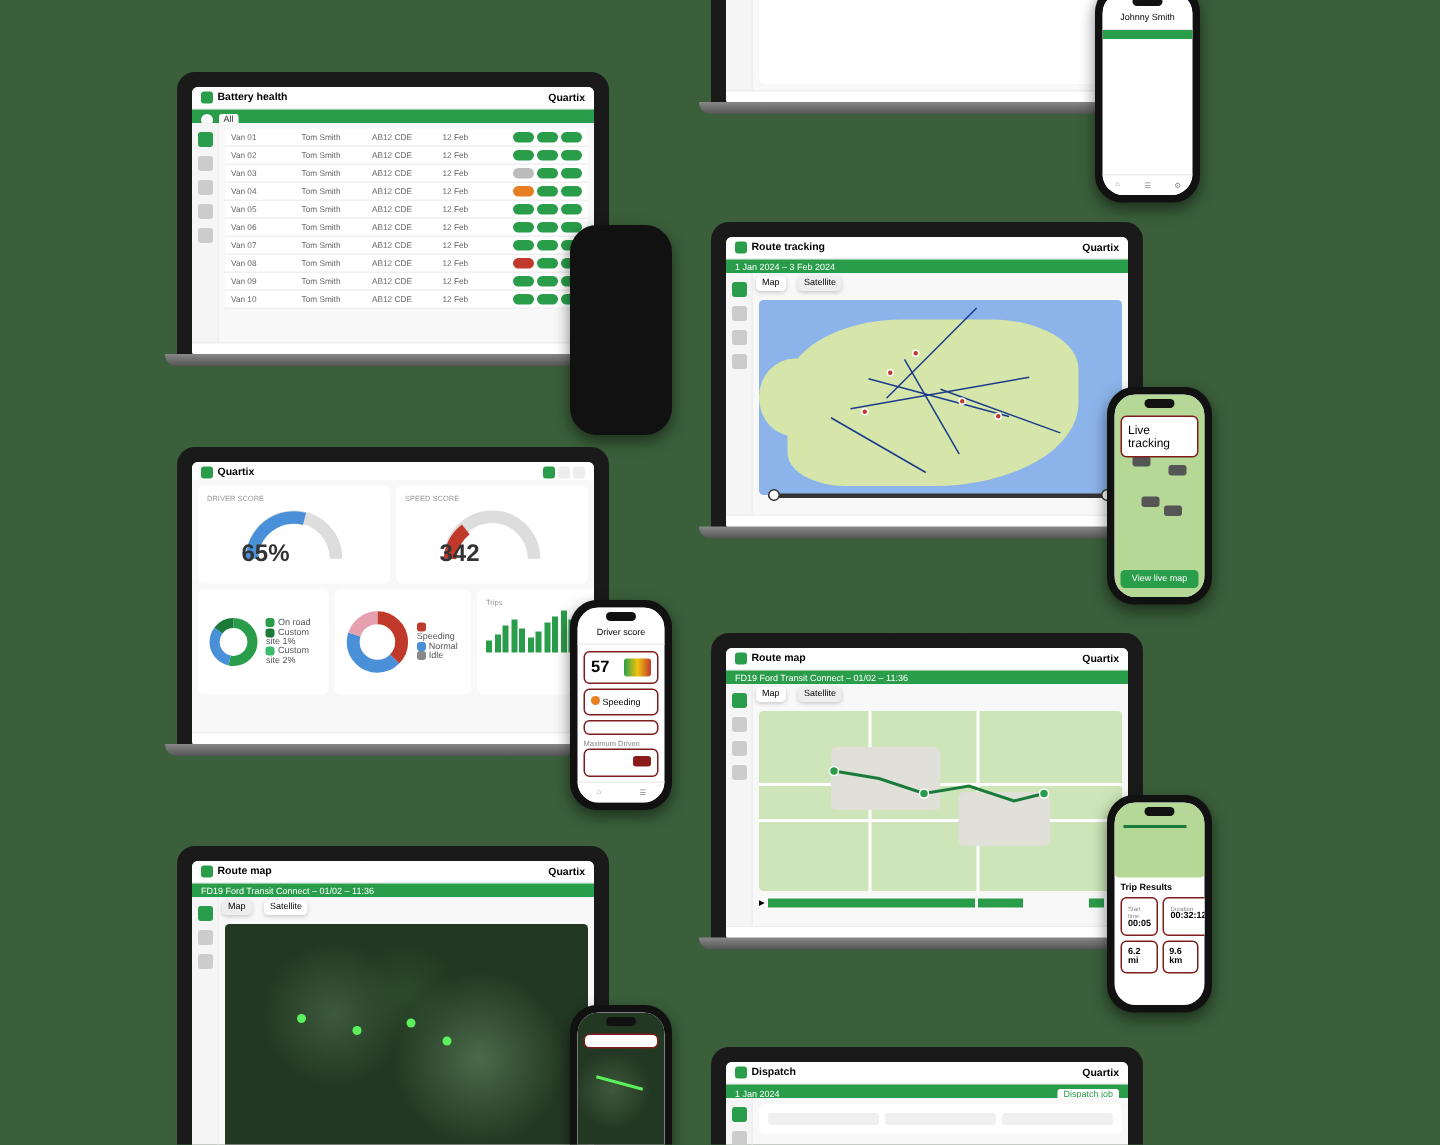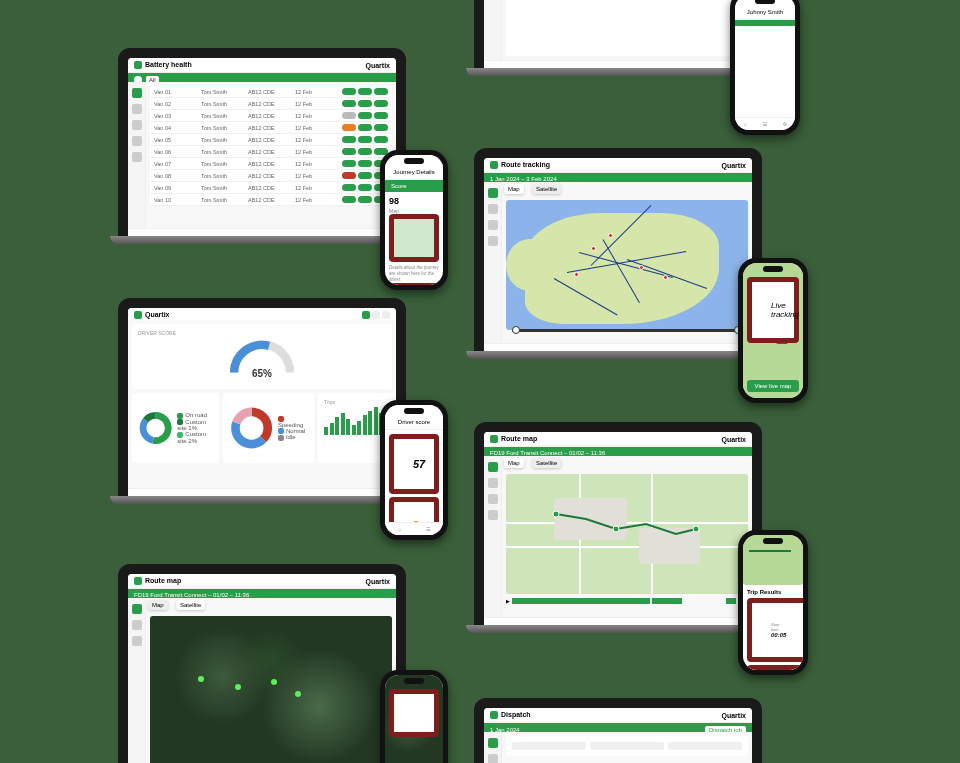--- a/index.html
+++ b/index.html
@@ -150,21 +150,21 @@
   .card {
     background: #fff; border-radius: 4px; padding: 6px;
     position: relative;
   }
   .gauge {
     width: 70px; height: 45px; position: relative; margin: 0 auto;
   }
   .gauge svg { width: 100%; height: 100%; }
   .gauge-val {
     position: absolute; left: 0; right: 0; bottom: 2px;
-    text-align: center; font-size: 10px; font-weight: bold; color: #333;
+    text-align: left; font-size: 16px; font-weight: bold; color: #333;
   }
   .donut { width: 50px; height: 50px; position: relative; }
   .legend { font-size: 6px; color: #555; }
   .legend .sw { width:6px; height:6px; display:inline-block; border-radius:2px; margin-right:2px; vertical-align:middle;}
   .bars { display:flex; align-items:flex-end; gap:1.5px; height:30px; }
   .bars div { width:4px; background:#2a9d4a; }
 
   
   .map {
     width: 100%; height: 100%;
@@ -220,22 +220,22 @@
   
   .phone-header {
     background: #fff; padding: 14px 6px 4px; font-size: 6px;
     border-bottom: 1px solid #eee; text-align: center;
   }
   .phone-green {
     background: #2a9d4a; color:#fff; padding: 3px 6px; font-size: 6px;
   }
   .phone-body { padding: 4px; font-size: 6px; }
   .phone-card {
-    background: #fff; border: 5px solid #7f1d1d; border-radius: 4px;
-    padding: 19px; margin-bottom: 3px; font-style: italic;
+    background: #fff; border: 1px solid #7f1d1d; border-radius: 4px;
+    padding: 4px; margin-bottom: 3px;
   }
   .btn-grn {
     background: #2a9d4a; color:#fff; border-radius: 3px;
     padding: 3px; text-align: center; font-size: 6px;
   }
   .phone-tabs {
     display:flex; border-top:1px solid #eee;
     position:absolute; bottom:0; left:0; right:0;
     background:#fff;
   }
@@ -424,34 +424,20 @@
             </div>
           </div>
         </div>
     </div>
     <div class="footer"></div>
   </div>
 </div>
 
 <div class="phone" style="left:380px; top:150px; width:68px; height:140px;">
   <div class="pnotch"></div>
-  <div class="pscreen">
-    <div class="phone-header">Journey Details</div>
-    <div class="phone-green">
-      <span>Score</span>
-    </div>
-    <div class="phone-body">
-      <div style="font-weight:bold;font-size:9px;">98</div>
-      <div style="font-size:5px;color:#888;margin-top:2px;">Map</div>
-      <div class="phone-card" style="height:24px;background:#cde8cd;"></div>
-      <div style="font-size:4.5px;color:#888;line-height:1.3;">Details about the journey are shown here for the driver.</div>
-      <div class="phone-card" style="height:10px;"></div>
-      <div class="phone-card" style="height:10px;"></div>
-    </div>
-  </div>
 </div>
 
 <div class="laptop" style="left:474px; top:148px; width:288px; height:205px;">
   <div class="notch"></div>
   <div class="screen">
     <div class="app-header">
       <span><span class="logo-dot"></span><span>Route tracking</span></span>
       <span>Quartix</span>
     </div>
     <div class="greenbar">
@@ -524,20 +510,30 @@
     <div class="content" style="left:0;top:12px;">
       <div style="display:flex;gap:4px;height:65px;">
         <div class="card" style="flex:1;">
           <div style="font-size:5px;color:#999;">DRIVER SCORE</div>
           <div class="gauge">
             <svg viewBox="0 0 100 60">
               <path d="M 10 50 A 40 40 0 0 1 90 50" fill="none" stroke="#ddd" stroke-width="12"></path>
               <path d="M 10 50 A 40 40 0 0 1 60 12" fill="none" stroke="#4a90d9" stroke-width="12"></path>
             </svg>
             <div class="gauge-val">65%</div>
+          </div>
+        </div>
+        <div class="card" style="flex:1;">
+          <div style="font-size:5px;color:#999;">SPEED SCORE</div>
+          <div class="gauge">
+            <svg viewBox="0 0 100 60">
+              <path d="M 10 50 A 40 40 0 0 1 90 50" fill="none" stroke="#ddd" stroke-width="12"></path>
+              <path d="M 10 50 A 40 40 0 0 1 25 22" fill="none" stroke="#c0392b" stroke-width="12"></path>
+            </svg>
+            <div class="gauge-val">342</div>
           </div>
         </div>
       </div>
       <div style="display:flex;gap:4px;height:70px;margin-top:4px;">
         <div class="card" style="flex:1;display:flex;align-items:center;gap:4px;">
           <svg class="donut" viewBox="0 0 42 42">
             <circle cx="21" cy="21" r="15" fill="none" stroke="#2a9d4a" stroke-width="8" stroke-dasharray="50 44" transform="rotate(-90 21 21)"></circle>
             <circle cx="21" cy="21" r="15" fill="none" stroke="#4a90d9" stroke-width="8" stroke-dasharray="30 64" stroke-dashoffset="-50" transform="rotate(-90 21 21)"></circle>
             <circle cx="21" cy="21" r="15" fill="none" stroke="#1a7a3a" stroke-width="8" stroke-dasharray="14 80" stroke-dashoffset="-80" transform="rotate(-90 21 21)"></circle>
           </svg>

